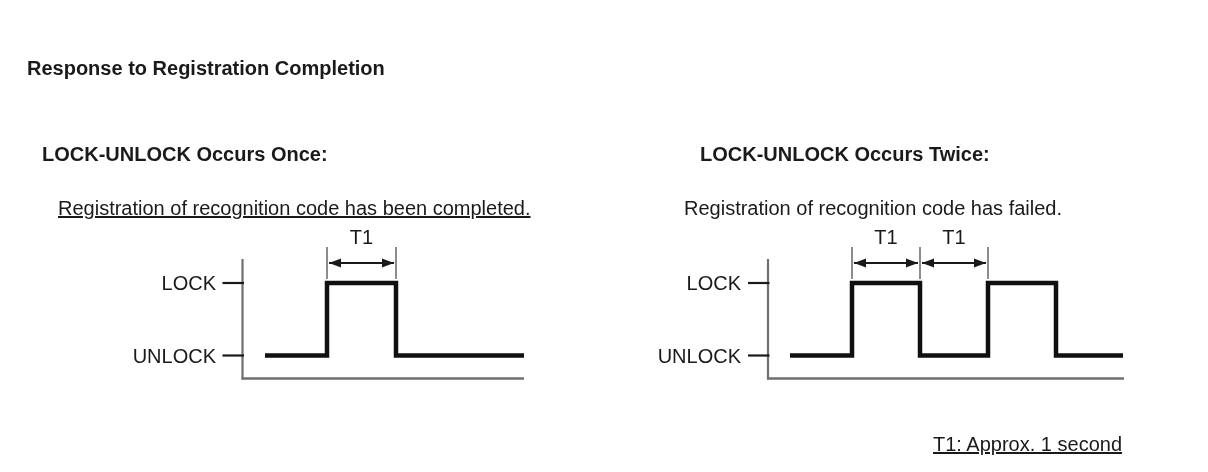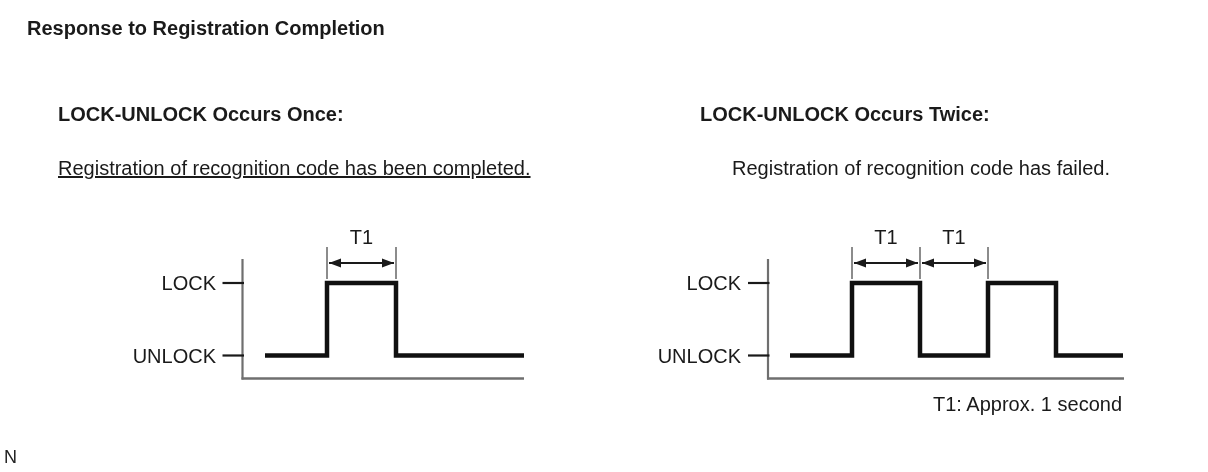--- a/index.html
+++ b/index.html
@@ -8,40 +8,41 @@
     background: #ffffff;
   }
   body {
     width: 1208px;
     height: 472px;
     position: relative;
     overflow: hidden;
     font-family: "Liberation Sans", sans-serif;
     color: #1a1a1a;
   }
-  .abs { position: absolute; white-space: nowrap; }
+  .abs { position: absolute; white-space: nowrap; margin-top: 40px; }
   .title {
     left: 27px; top: 17px;
     font-size: 20px; font-weight: bold;
   }
   .col-heading {
     top: 103px;
     font-size: 20px; font-weight: bold;
   }
-  .col-heading.left  { left: 58px; }
+  .col-heading.left  { left: 42px; }
   .col-heading.right { left: 700px; text-align: center; }
   .col-body {
     top: 157px;
     font-size: 20px;
   }
   .col-body.left  { left: 58px; text-decoration: underline; }
-  .col-body.right { left: 732px; }
+  .col-body.right { left: 684px; }
   .note {
     left: 933px; top: 393px;
     font-size: 20px;
+    text-decoration: underline;
   }
   .page-marker {
     left: 4px; top: 447px;
     font-size: 18px;
     color: #222;
   }
   #diagram-canvas {
     position: absolute;
     left: 0; top: 0;
     width: 1208px; height: 472px;

